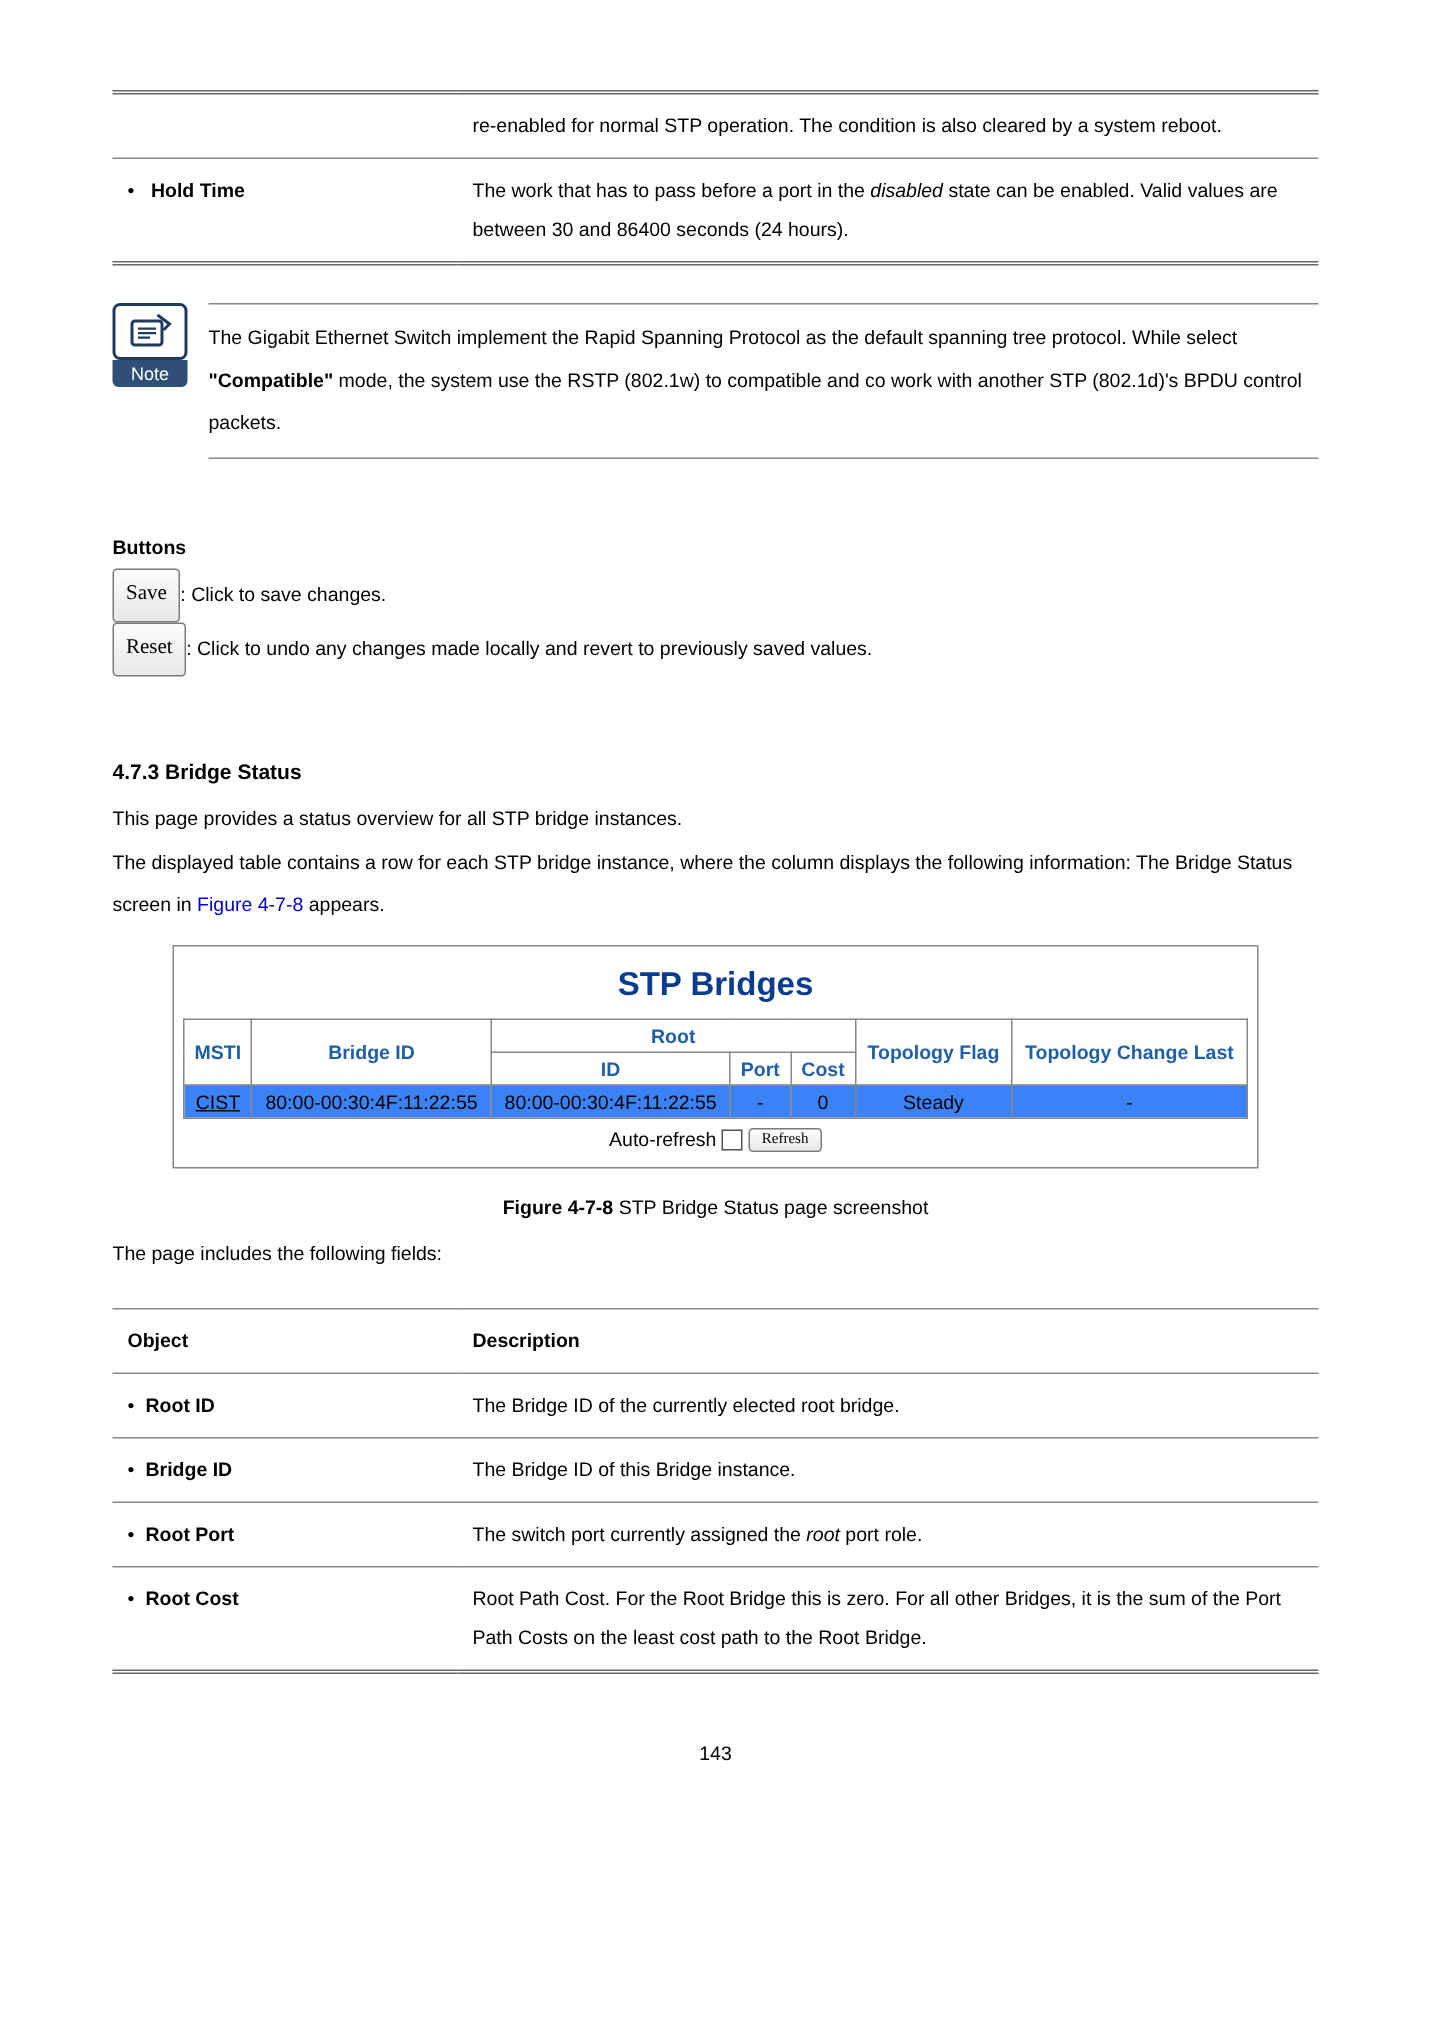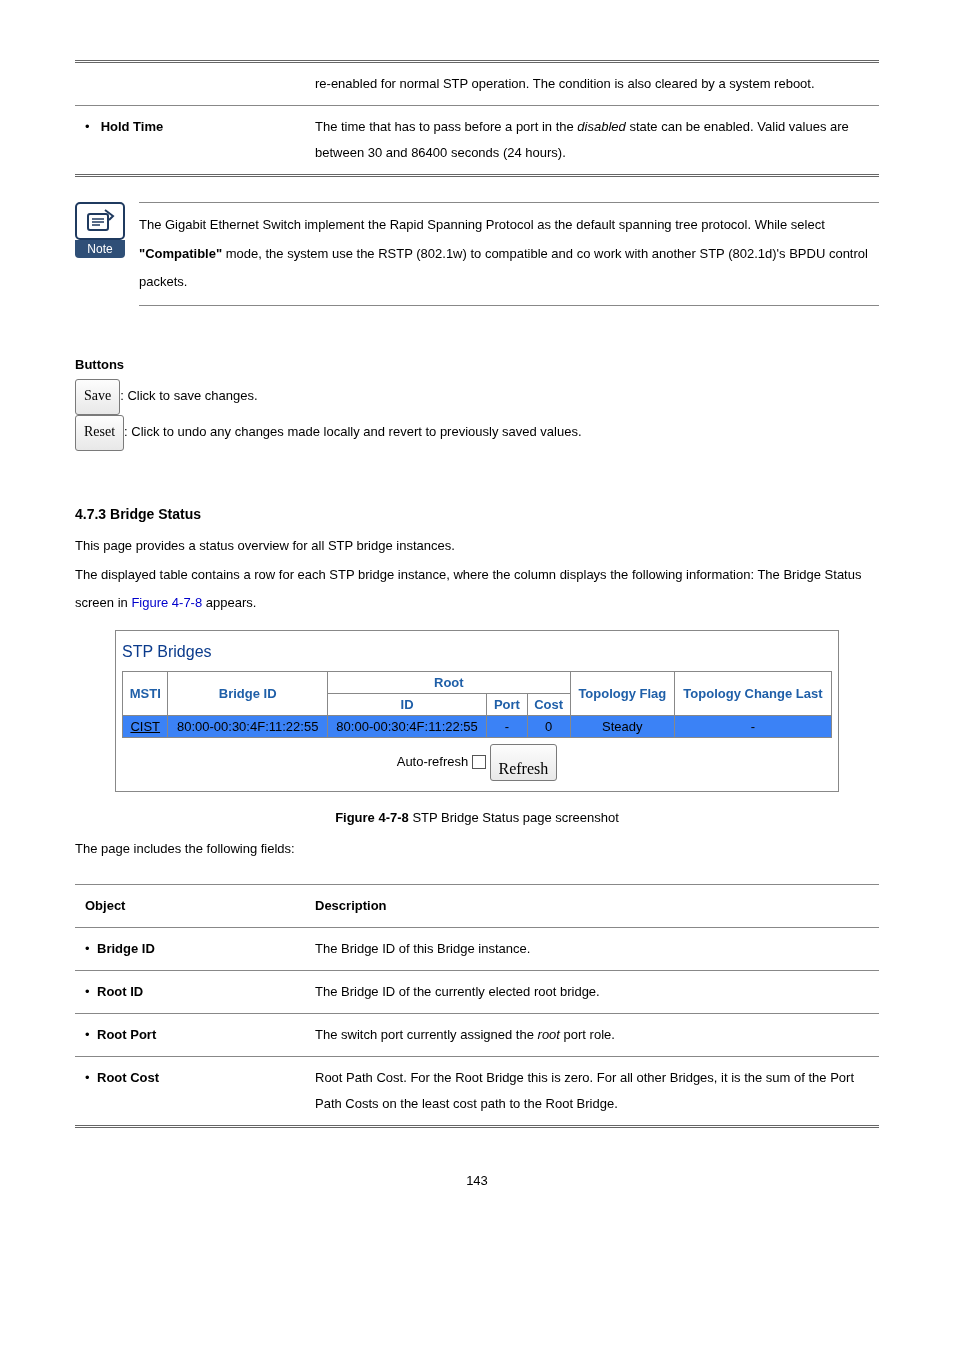--- a/index.html
+++ b/index.html
@@ -93,23 +93,24 @@
     line-height: 2.2;
     margin-top: 10px;
   }
   .link { color: #0000cc; }
   .figure-box {
     border: 1px solid #888;
     margin: 12px 40px 0 40px;
     padding: 6px 6px 10px 6px;
   }
   .fig-title {
+    text-align: center;
     color: #0b3b8c;
-    font-weight: normal;
-    font-size: 16px;
+    font-weight: bold;
+    font-size: 22px;
     font-family: Verdana, Arial, sans-serif;
     padding: 6px 0 10px 0;
   }
   table.stp {
     width: 100%;
     border-collapse: collapse;
     font-family: Verdana, Arial, sans-serif;
     font-size: 13px;
   }
   table.stp th, table.stp td {
@@ -135,23 +136,23 @@
     width: 12px;
     height: 12px;
     border: 1px solid #555;
     vertical-align: middle;
     background: #fff;
   }
   .refresh-btn {
     display: inline-block;
     border: 1px solid #7a7a7a;
     border-radius: 3px;
-    padding: 15px 8px 2px 8px;
+    padding: 1px 8px 2px 8px;
     font-family: "Times New Roman", serif;
-    font-size: 16px;
+    font-size: 10px;
     background: linear-gradient(#fdfdfd,#e8e8e8);
     vertical-align: middle;
   }
   .figure-caption {
     text-align: center;
     margin-top: 18px;
     font-size: 13px;
   }
   .page-num {
     text-align: center;
@@ -174,21 +175,21 @@
       <tr class="top-rule">
     <td class="left-col"></td>
     <td>re-enabled for normal STP operation. The condition is also cleared by a system reboot.</td>
   </tr>
   <tr class="bottom-rule">
     <td class="left-col">
       <span class="bullet">•</span>
       <span class="bold">Hold Time</span>
     </td>
     <td>
-      <span>The time that has to pass before a port in the </span><span class="italic">disabled</span><span> state can be enabled. Valid values are between 30 and 86400 seconds (24 hours).</span>
+      <span>The work that has to pass before a port in the </span><span class="italic">disabled</span><span> state can be enabled. Valid values are between 30 and 86400 seconds (24 hours).</span>
     </td>
   </tr>
 </tbody>
   </table>
 
 <div class="note-row">
   <div class="note-badge">
     <div class="icon-box">
       <svg width="30" height="26" viewBox="0 0 30 26">
         <rect x="3" y="6" width="20" height="16" rx="2" fill="none" stroke="#1f3a5f" stroke-width="2"></rect>
@@ -264,26 +265,26 @@
 
 <div class="body-text">The page includes the following fields:</div>
 
 <table class="param-table" style="margin-top:21px">
   <tbody>
       <tr class="header-row">
     <td class="left-col bold">Object</td>
     <td class="bold">Description</td>
   </tr>
   <tr>
+    <td class="left-col"><span class="bullet">•</span><span class="bold">Root ID</span></td>
+    <td>The Bridge ID of the currently elected root bridge.</td>
+  </tr>
+  <tr>
     <td class="left-col"><span class="bullet">•</span><span class="bold">Bridge ID</span></td>
     <td>The Bridge ID of this Bridge instance.</td>
-  </tr>
-  <tr>
-    <td class="left-col"><span class="bullet">•</span><span class="bold">Root ID</span></td>
-    <td>The Bridge ID of the currently elected root bridge.</td>
   </tr>
   <tr>
     <td class="left-col"><span class="bullet">•</span><span class="bold">Root Port</span></td>
     <td>
       <span>The switch port currently assigned the </span><span class="italic">root</span><span> port role.</span>
     </td>
   </tr>
   <tr class="bottom-rule">
     <td class="left-col"><span class="bullet">•</span><span class="bold">Root Cost</span></td>
     <td>Root Path Cost. For the Root Bridge this is zero. For all other Bridges, it is the sum of the Port Path Costs on the least cost path to the Root Bridge.</td>

